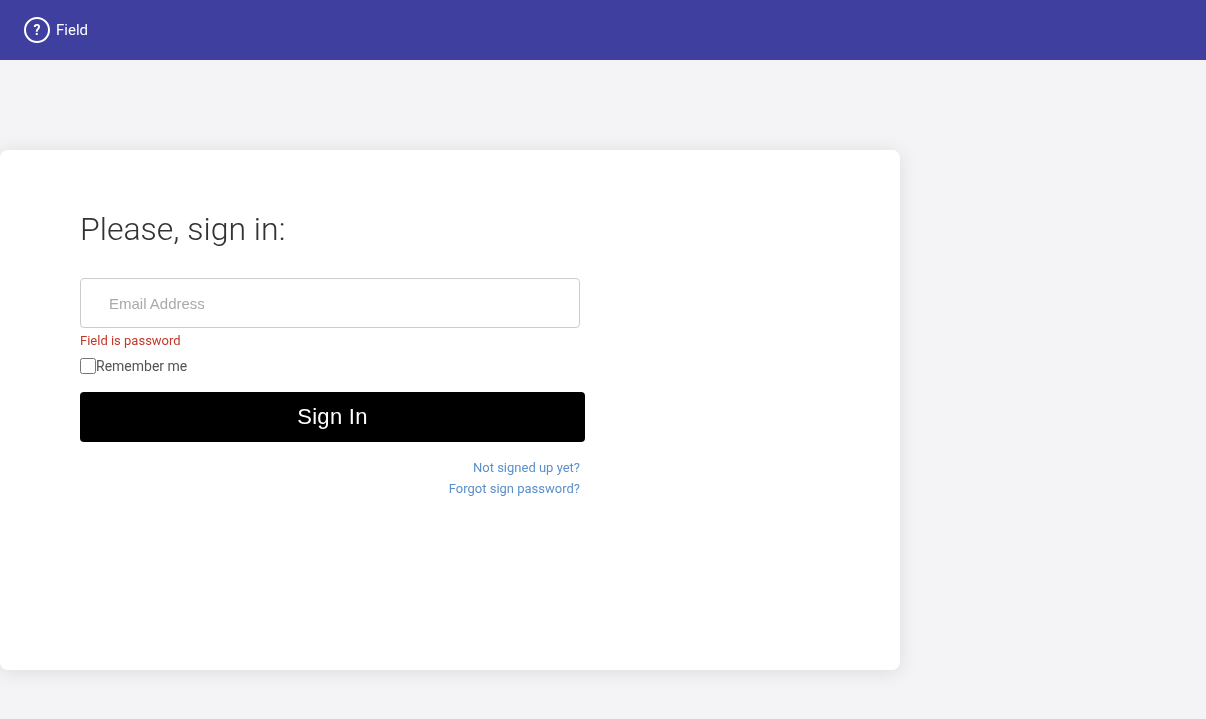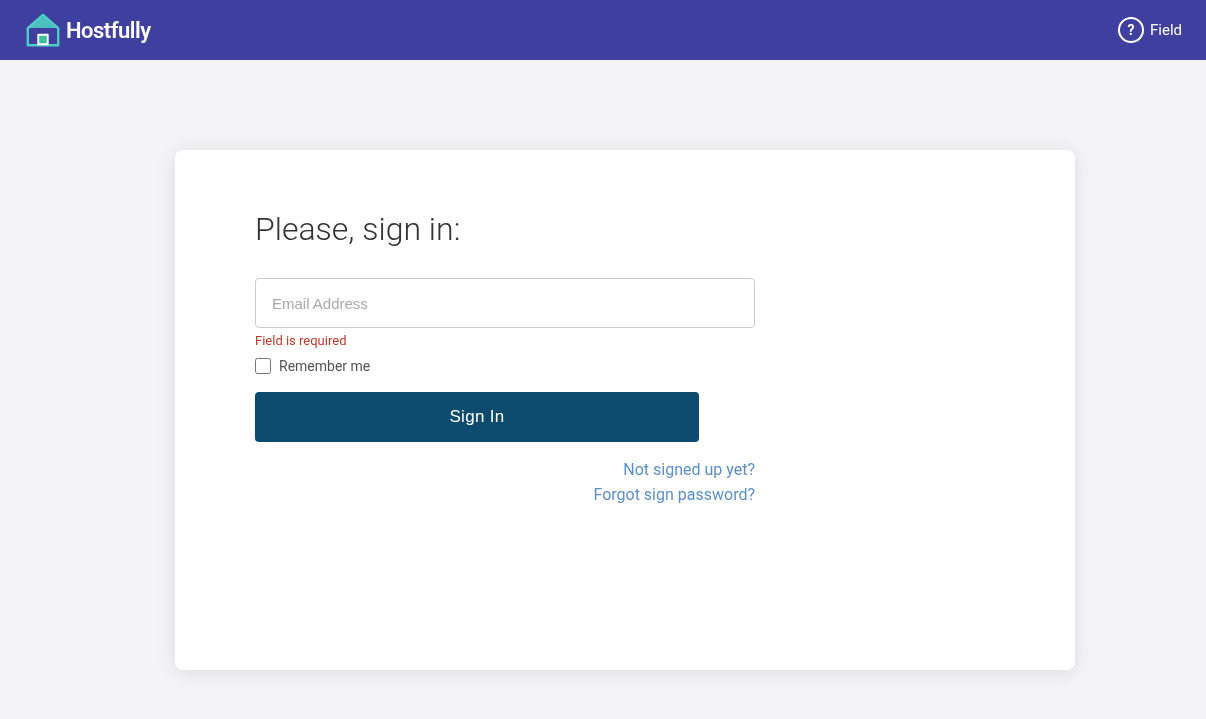--- a/index.html
+++ b/index.html
@@ -62,24 +62,23 @@
       justify-content: center;
       font-size: 14px;
       font-weight: bold;
       color: white;
       flex-shrink: 0;
     }
 
     
     .main-content {
       display: flex;
-      justify-content: center;
+      justify-content: flex-start;
       align-items: flex-start;
       padding-top: 90px;
-      margin-left: 44px;
     }
 
     
     .card {
       background: white;
       border-radius: 8px;
       box-shadow: 0 2px 20px rgba(0,0,0,0.1);
       padding: 60px 80px 60px 80px;
       width: 900px;
       min-height: 520px;
@@ -94,21 +93,21 @@
 
     .form-group {
       margin-bottom: 10px;
     }
 
     .form-input {
       width: 500px;
       height: 50px;
       border: 1px solid #ccc;
       border-radius: 4px;
-      padding: 0 16px;
+      padding: 0 28px;
       font-size: 15px;
       color: #555;
       outline: none;
     }
 
     .form-input::placeholder {
       color: #aaa;
     }
 
     .field-error {
@@ -119,99 +118,85 @@
     }
 
     .password-group {
       margin-top: 10px;
       margin-bottom: 16px;
     }
 
     .remember-me {
       display: flex;
       align-items: center;
-      gap: 8px;
       margin-bottom: 18px;
     }
 
     .remember-me input[type="checkbox"] {
       width: 16px;
       height: 16px;
       cursor: pointer;
       accent-color: #3f3fa0;
     }
 
     .remember-me label {
       font-size: 14px;
       color: #555;
       cursor: pointer;
     }
 
     .sign-in-btn {
-      width: 444px;
+      width: 505px;
       height: 50px;
-      background-color: #0c4a6e;
+      background-color: #000000;
       color: white;
       border: none;
       border-radius: 4px;
-      font-size: 17px;
+      font-size: 22px;
       font-weight: 500;
       cursor: pointer;
       letter-spacing: 0.3px;
     }
 
     .links-area {
       width: 500px;
       display: flex;
       flex-direction: column;
       align-items: flex-end;
       margin-top: 18px;
       gap: 6px;
     }
 
     .link-text {
       color: #5b8fcb;
-      font-size: 16px;
+      font-size: 13px;
       cursor: pointer;
       text-decoration: none;
     }
   </style>
 </head>
 <body>
 
 <nav class="navbar">
-  <div class="navbar-logo">
-
-    <svg class="logo-icon" viewBox="0 0 40 40" xmlns="http://www.w3.org/2000/svg">
-
-      <polygon points="20,4 36,18 36,36 4,36 4,18" fill="none" stroke="#4ecdc4" stroke-width="2.5" stroke-linejoin="round"></polygon>
-      <polygon points="20,4 36,18 4,18" fill="#4ecdc4" opacity="0.9"></polygon>
-
-      <rect x="14" y="24" width="12" height="12" fill="white" rx="1"></rect>
-
-      <rect x="16" y="26" width="8" height="8" fill="#3dbfa0" rx="0.5"></rect>
-    </svg>
-    <span class="logo-text">Hostfully</span>
-  </div>
 
   <div class="navbar-help">
     <div class="help-circle">
       <span>?</span>
     </div>
     <span>Field</span>
   </div>
 </nav>
 
 <div class="main-content">
   <div class="card">
     <h1 class="card-title">Please, sign in:</h1>
 
     <div class="form-group">
       <input type="email" class="form-input" placeholder="Email Address" style="">
-      <div class="field-error">Field is required</div>
+      <div class="field-error">Field is password</div>
     </div>
 
 
     <div class="remember-me">
       <input type="checkbox" id="remember" style="">
       <label for="remember">Remember me</label>
     </div>
 
     <button class="sign-in-btn">Sign In</button>
 

